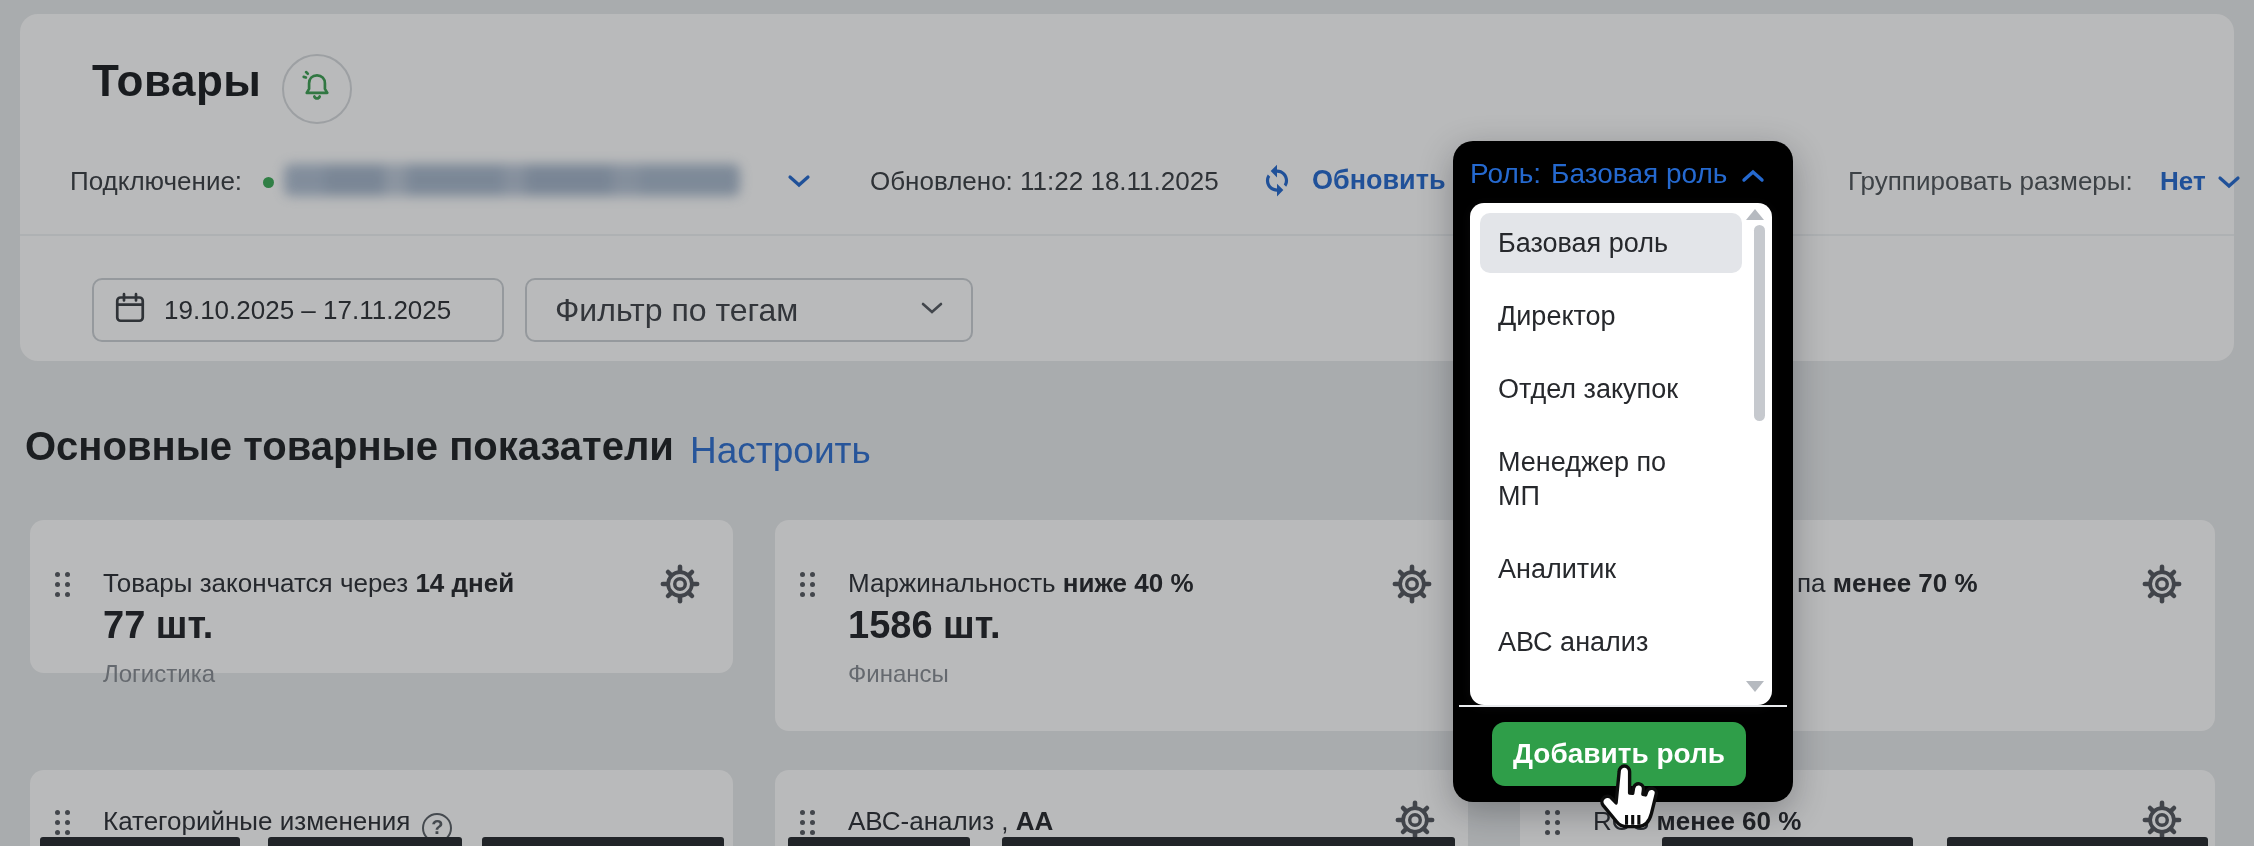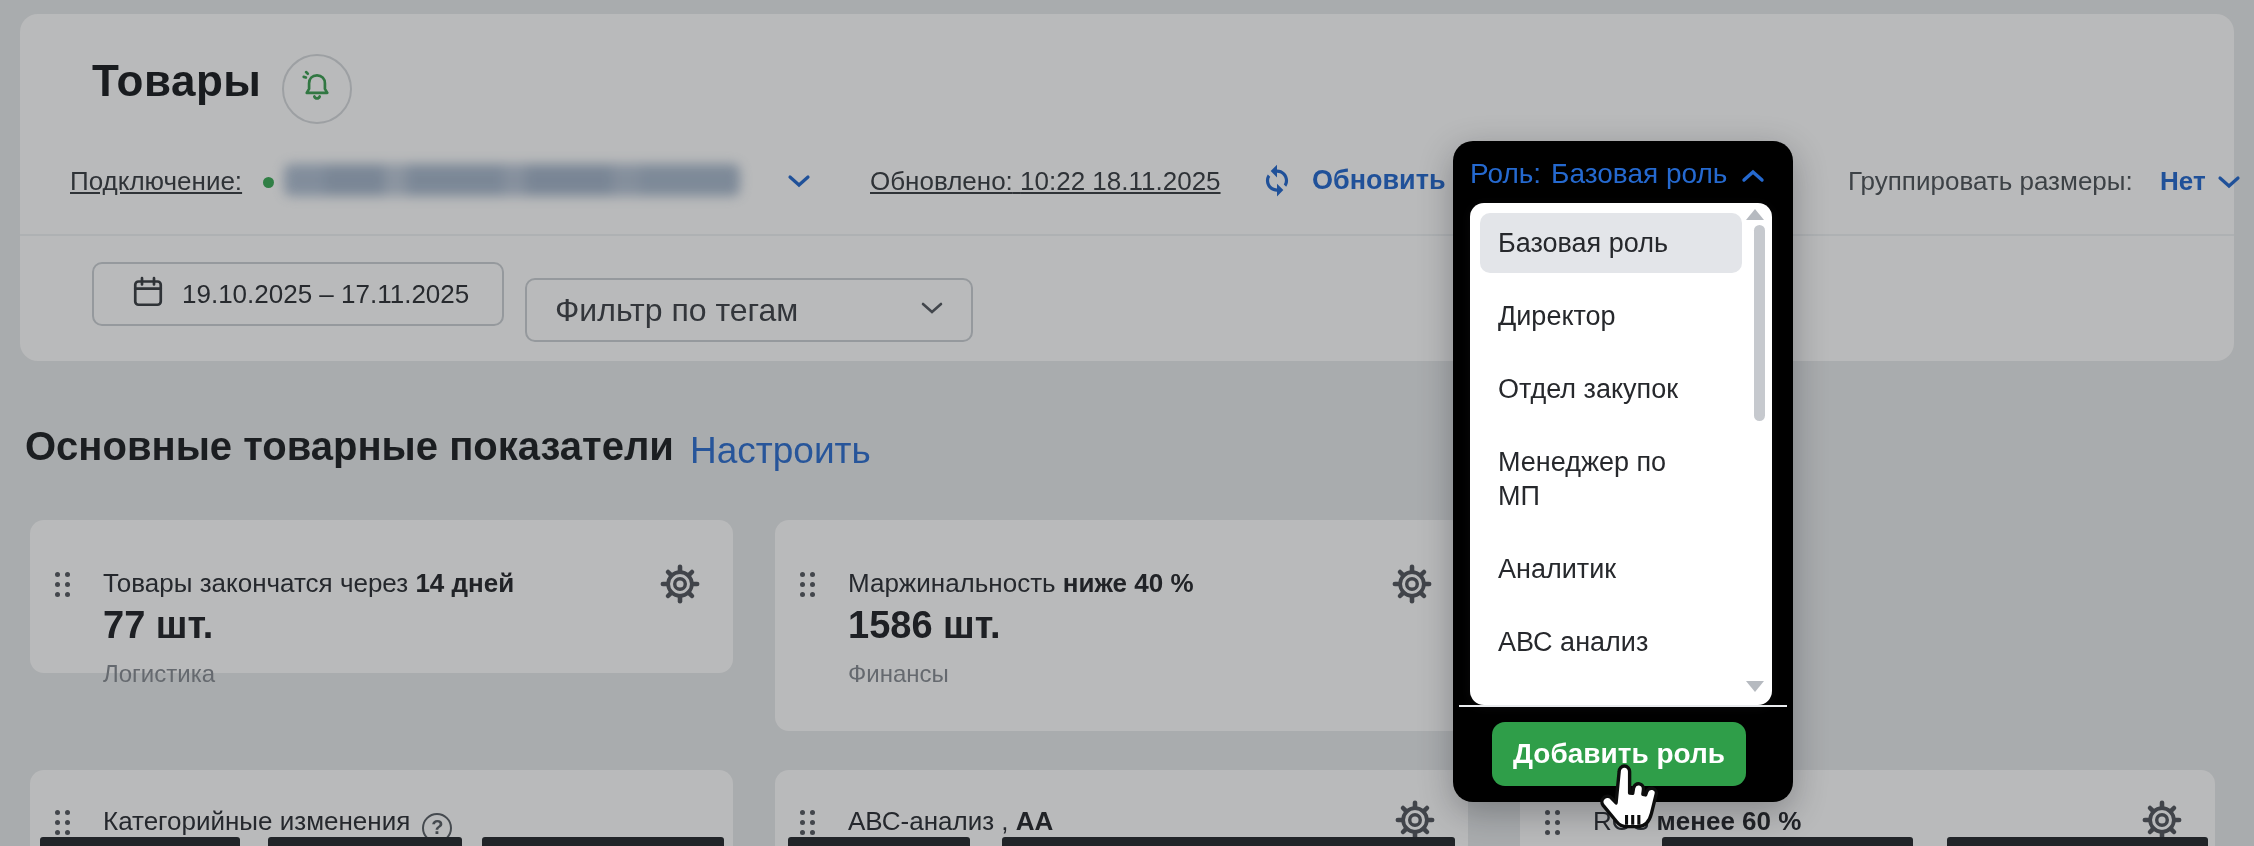--- a/index.html
+++ b/index.html
@@ -4,37 +4,37 @@
 <style>
   html,body{margin:0;padding:0;}
   body{width:2254px;height:846px;background:#e9ebec;font-family:"Liberation Sans","DejaVu Sans",sans-serif;color:#26282c;}
   #screen{position:relative;width:2254px;height:846px;overflow:hidden;background:#e9ebec;}
   .abs{position:absolute;}
 
   
   .header-card{left:20px;top:14px;width:2214px;height:347px;background:#ffffff;border-radius:18px;}
   .page-title{left:72px;top:42px;font-size:44px;font-weight:700;color:#1b1d20;letter-spacing:.5px;}
   .bell-btn{left:262px;top:40px;width:70px;height:70px;border:2px solid #d7dadd;border-radius:50%;display:flex;align-items:center;justify-content:center;background:#fff;box-sizing:border-box;}
-  .row-label{font-size:26px;color:#3a3e43;text-decoration:underline;}
+  .row-label{font-size:26px;color:#3a3e43;}
   .conn-label{left:50px;top:152px;}
   .status-dot{left:243px;top:163px;width:11px;height:11px;border-radius:50%;background:#3cab57;}
   .blur-pill{left:264px;top:150px;width:456px;height:32px;border-radius:7px;
     background:linear-gradient(90deg,#9db0c8 0 9%,#8fa3bd 9% 22%,#aebdd0 22% 27%,#92a6bf 27% 48%,#a5b5cb 48% 53%,#8ea2bc 53% 72%,#a2b3c9 72% 78%,#95a9c1 78% 100%);
     filter:blur(6px);opacity:.8;}
   .conn-chevron{left:766px;top:158px;}
   .updated-text{left:850px;top:152px;font-weight:500;}
   .refresh-icon{left:1238px;top:146px;}
   .refresh-link{left:1292px;top:151px;font-size:27px;font-weight:600;color:#2569cf;}
   .vsep{left:1446px;top:150px;width:3px;height:32px;background:#bfc2c6;border-radius:2px;}
   .group-label{left:1828px;top:152px;font-size:26px;color:#4e5358;text-align:center;}
   .group-value{left:2140px;top:152px;font-size:26px;font-weight:600;color:#2569cf;}
   .group-chevron{left:2196px;top:159px;}
   .header-divider{left:0;top:220px;width:2214px;height:2px;background:#f0f2f4;}
   .chip{box-sizing:border-box;height:64px;border:2px solid #ccd0d4;border-radius:10px;background:#fff;display:flex;align-items:center;}
-  .date-chip{left:72px;top:248px;width:412px;padding-left:36px;}
+  .date-chip{left:72px;top:264px;width:412px;padding-left:18px;}
   .date-chip .txt{margin-left:16px;font-size:26px;font-weight:500;color:#2e3136;}
   .tag-chip{left:505px;top:264px;width:448px;padding-left:28px;}
   .tag-chip .txt{font-size:32px;color:#3f4348;flex:1;}
   .tag-chip .chev{margin-right:26px;}
 
   
   .section-title{left:25px;top:424px;font-size:40px;font-weight:700;color:#1e2023;}
   .configure-link{left:690px;top:430px;font-size:37px;color:#2e6fd0;}
 
   
@@ -104,21 +104,21 @@
     <div class="abs row-label conn-label">Подключение:</div>
     <div class="abs status-dot"></div>
     <div class="abs blur-pill"></div>
     <div class="abs conn-chevron">
       <svg width="26" height="18" viewBox="0 0 26 18" fill="none" stroke="#2569cf" stroke-width="3.2" stroke-linecap="round">
           <polyline points="4,5 13,13 22,5"></polyline>
         </svg>
     </div>
 
     <div class="abs row-label updated-text">
-      <span>Обновлено:</span> <span>10:22 18.11.2025</span>
+      <span>Обновлено:</span> <span>11:22 18.11.2025</span>
     </div>
     <div class="abs refresh-icon">
       <svg width="38" height="38" viewBox="0 0 24 24" fill="#2569cf">
         <path d="M12 6V3L8 7l4 4V8c2.8 0 5 2.2 5 5 0 .9-.2 1.7-.7 2.4l1.5 1.5c.8-1.1 1.2-2.5 1.2-3.9 0-3.9-3.1-7-7-7zm-5 7c0-.9.2-1.7.7-2.4L6.2 9.1C5.4 10.2 5 11.6 5 13c0 3.9 3.1 7 7 7v3l4-4-4-4v3c-2.8 0-5-2.2-5-5z"></path>
       </svg>
     </div>
     <div class="abs refresh-link">Обновить</div>
 
     <div class="abs vsep"></div>
 
@@ -212,20 +212,41 @@
             <line x1="20" y1="8" x2="22.4" y2="5.6"></line>
         </g>
         <circle cx="14" cy="14" r="8.3" stroke-width="2.6"></circle>
         <circle cx="14" cy="14" r="3.7" stroke-width="2.4"></circle>
       </svg>
     </div>
     <div class="card-value">1586 шт.</div>
     <div class="card-sub">Финансы</div>
   </div>
 
+  <div class="abs card row1 c3">
+    <div class="card-title" style="left:277px;">
+      <span>па</span>&nbsp;<b>менее 70 %</b>
+    </div>
+    <div class="gear">
+      <svg width="40" height="40" viewBox="0 0 28 28" fill="none" stroke="#53575d">
+        <g stroke-width="3.2" stroke-linecap="round">
+          <line x1="22.5" y1="14" x2="26" y2="14"></line>
+            <line x1="20" y1="20" x2="22.4" y2="22.4"></line>
+            <line x1="14" y1="22.5" x2="14" y2="26"></line>
+            <line x1="8" y1="20" x2="5.6" y2="22.4"></line>
+            <line x1="5.5" y1="14" x2="2" y2="14"></line>
+            <line x1="8" y1="8" x2="5.6" y2="5.6"></line>
+            <line x1="14" y1="5.5" x2="14" y2="2"></line>
+            <line x1="20" y1="8" x2="22.4" y2="5.6"></line>
+        </g>
+        <circle cx="14" cy="14" r="8.3" stroke-width="2.6"></circle>
+        <circle cx="14" cy="14" r="3.7" stroke-width="2.4"></circle>
+      </svg>
+    </div>
+  </div>
 
   <div class="abs card row2 c4">
     <div class="drag">
         <i></i>
         <i></i>
         <i></i>
         <i></i>
         <i></i>
         <i></i>
       </div>

